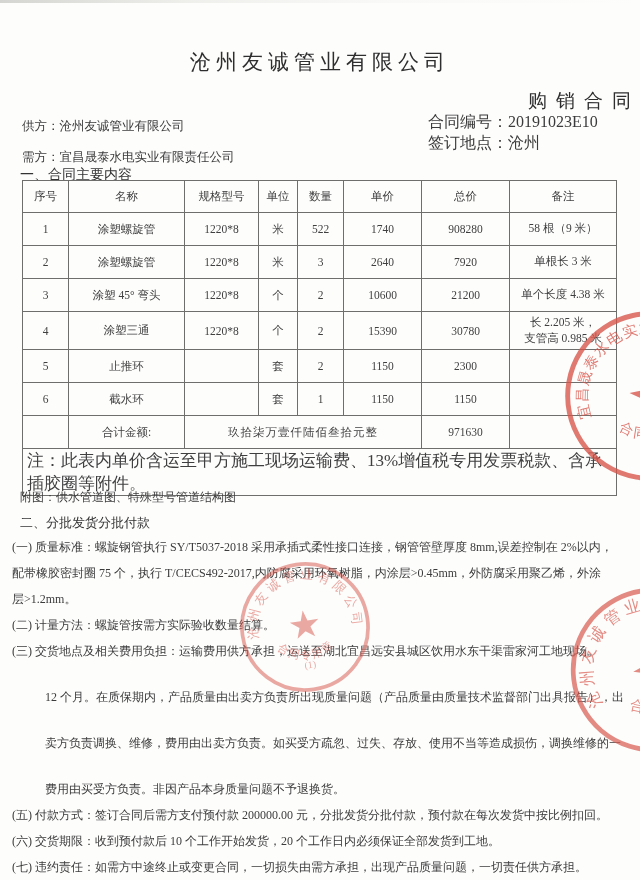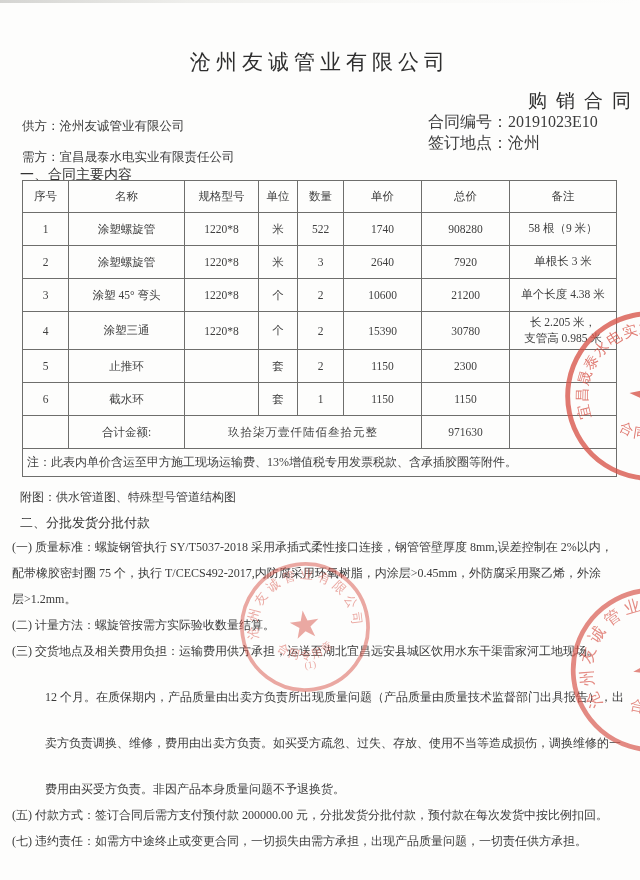--- a/index.html
+++ b/index.html
@@ -36,21 +36,21 @@
   table.contract{
     position:absolute;left:22px;top:180px;width:594px;
     border-collapse:collapse;table-layout:fixed;
     font-size:11.5px;color:#3f3f3f;
   }
   table.contract td,table.contract th{
     border:1px solid #6e6e6c;text-align:center;vertical-align:middle;
     padding:0 2px;font-weight:400;overflow:hidden;
   }
   table.contract .remark{white-space:pre-line;line-height:1.35;}
-  table.contract .note-cell{text-align:left;padding-left:4px;font-size:12px;margin-top:17px;}
+  table.contract .note-cell{text-align:left;padding-left:4px;font-size:17px;margin-top:17px;}
   table.contract .total-cn{letter-spacing:1px;}
   .attachment-line{position:absolute;left:20px;top:489px;font-size:12px;white-space:nowrap;text-align:center;}
   .clauses{position:absolute;left:12px;top:534px;width:622px;font-size:12px;color:#3b3b3b;}
   .clause-line{height:26px;line-height:26px;white-space:nowrap;}
   .clause-line.indent{padding-left:33px;margin-top:20px;}
   .stamp{position:absolute;pointer-events:none;}
   .stamp svg{display:block;}
   .stamp-buyer{left:552px;top:298px;opacity:.78;transform:rotate(-12deg);}
   .stamp-supplier-mid{left:230px;top:552px;opacity:.5;transform:rotate(-8deg);}
   .stamp-supplier-right{left:558px;top:575px;opacity:.68;transform:rotate(-28deg);}
@@ -181,20 +181,21 @@
   <div class="clauses" id="clauses">
       <div class="clause-line">(一) 质量标准：螺旋钢管执行 SY/T5037-2018 采用承插式柔性接口连接，钢管管壁厚度 8mm,误差控制在 2%以内，</div>
       <div class="clause-line">配带橡胶密封圈 75 个，执行 T/CECS492-2017,内防腐采用环氧树脂，内涂层&gt;0.45mm，外防腐采用聚乙烯，外涂</div>
       <div class="clause-line">层&gt;1.2mm。</div>
       <div class="clause-line">(二) 计量方法：螺旋管按需方实际验收数量结算。</div>
       <div class="clause-line">(三) 交货地点及相关费用负担：运输费用供方承担，运送至湖北宜昌远安县城区饮用水东干渠雷家河工地现场。</div>
       <div class="clause-line indent">12 个月。在质保期内，产品质量由出卖方负责所出现质量问题（产品质量由质量技术监督部门出具报告），出</div>
       <div class="clause-line indent">卖方负责调换、维修，费用由出卖方负责。如买受方疏忽、过失、存放、使用不当等造成损伤，调换维修的一</div>
       <div class="clause-line indent">费用由买受方负责。非因产品本身质量问题不予退换货。</div>
       <div class="clause-line">(五) 付款方式：签订合同后需方支付预付款 200000.00 元，分批发货分批付款，预付款在每次发货中按比例扣回。</div>
+      <div class="clause-line">(六) 交货期限：收到预付款后 10 个工作开始发货，20 个工作日内必须保证全部发货到工地。</div>
       <div class="clause-line">(七) 违约责任：如需方中途终止或变更合同，一切损失由需方承担，出现产品质量问题，一切责任供方承担。</div>
     </div>
 
   <div class="stamp stamp-buyer">
     <svg width="196" height="196" viewBox="0 0 200 200">
       <circle cx="100" cy="100" r="84" fill="none" stroke="#d8554a" stroke-width="5"></circle>
       <path id="buyerArc" d="M 37 111 A 64 64 0 1 1 163 111" fill="none"></path>
       <text font-size="15" fill="#d8554a" letter-spacing="1" font-family="Liberation Serif, serif">
         <textPath href="#buyerArc" startOffset="2">宜昌晟泰水电实业有限责任公司</textPath>
       </text>

